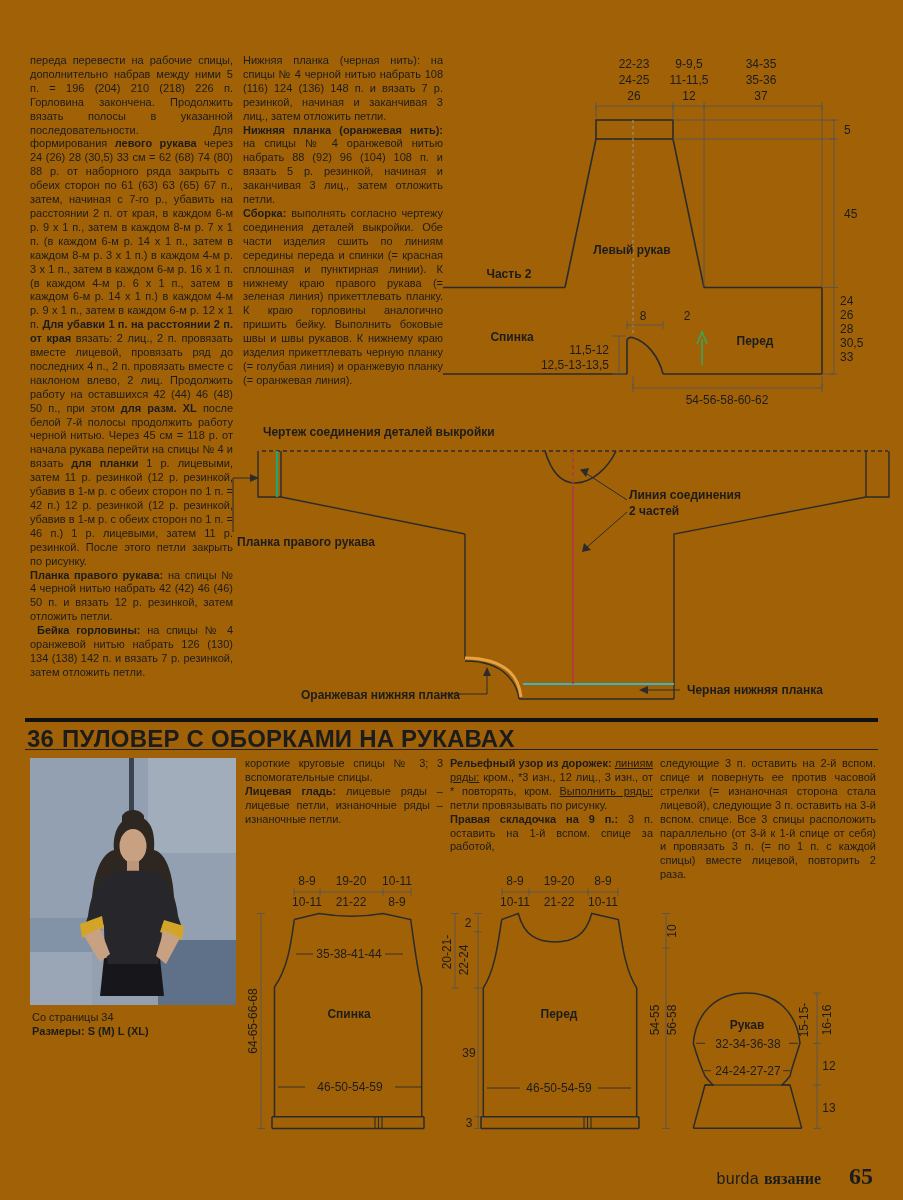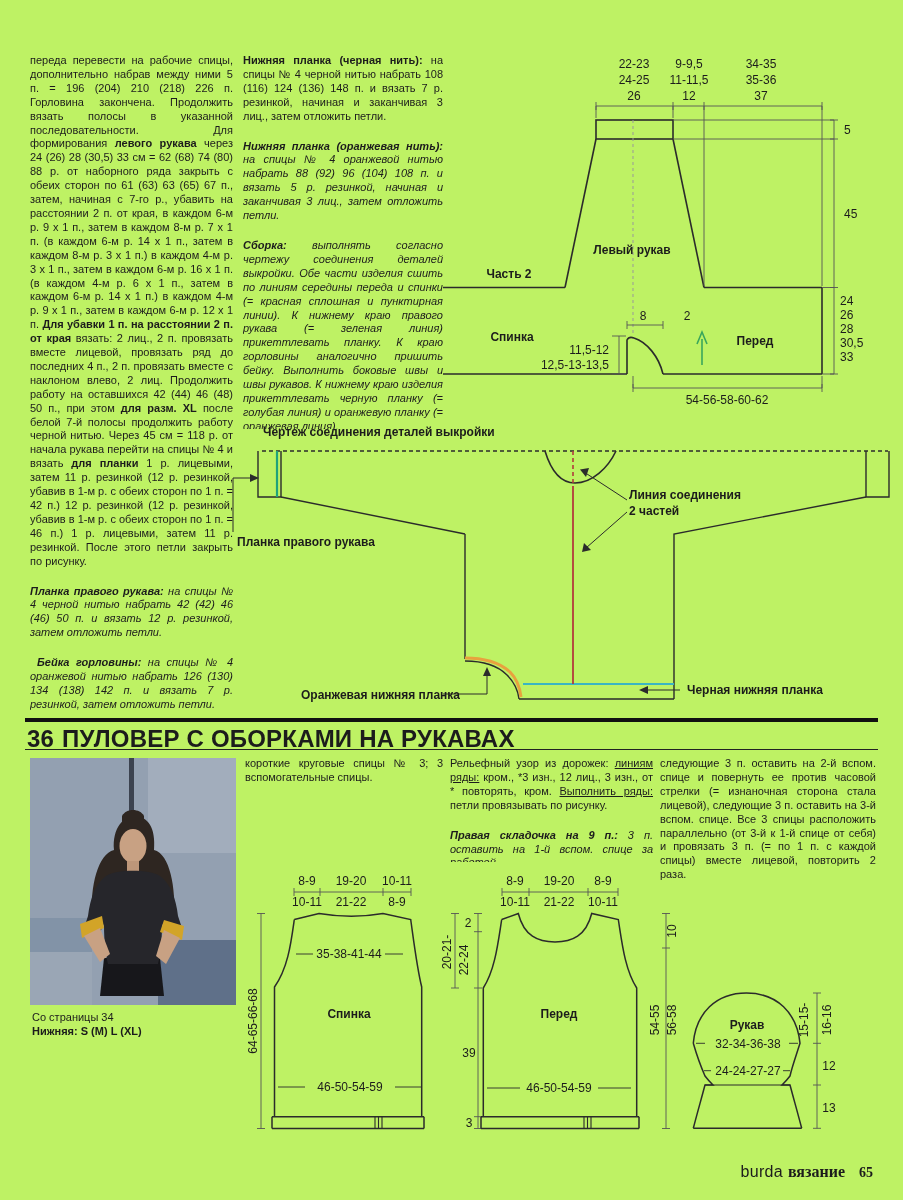--- a/index.html
+++ b/index.html
@@ -1,47 +1,47 @@
 <!DOCTYPE html>
 <html><head>
 <meta charset="utf-8">
 <style>
   html,body{margin:0;padding:0;background:#e8e8e8;}
-  .page{position:relative;width:903px;height:1200px;background:#bef264;
+  .page{position:relative;width:903px;height:1200px;background:#a16207;
         font-family:"Liberation Sans",sans-serif;color:#1c1c1c;overflow:hidden;margin:0 auto;}
   .col{position:absolute;text-align:justify;font-size:11px;line-height:13.9px;overflow:hidden;}
   .col p{margin:0 0 0 0;}
-  .col p+p{margin-top:16px;font-style:italic;}
+  .col p+p{margin-top:0;}
   svg{position:absolute;overflow:visible;}
   svg text{font-family:"Liberation Sans",sans-serif;fill:#1c1c1c;}
   .dim{font-size:12px;}
   .plabel{font-size:12px;font-weight:bold;}
   .dtitle{font-size:12px;font-weight:bold;}
   .rule-thick{position:absolute;background:#111;}
   .rule-thin{position:absolute;background:#222;}
   .hdr{position:absolute;font-weight:bold;font-size:24px;letter-spacing:.2px;white-space:nowrap;}
   .hdr .num{margin-right:8px;}
   .info{position:absolute;font-size:11px;line-height:14px;text-align:justify;}
   .footer{position:absolute;font-size:16px;white-space:nowrap;}
   .footer .brand{font-weight:400;letter-spacing:.3px;}
   .footer .brand2{font-family:"Liberation Serif",serif;font-weight:bold;margin-left:5px;}
-  .footer .pnum{font-family:"Liberation Serif",serif;font-weight:bold;margin-left:14px;font-size:14px;}
+  .footer .pnum{font-family:"Liberation Serif",serif;font-weight:bold;margin-left:28px;font-size:24px;}
 </style>
 </head>
 <body>
 
 <div class="page">
 
   <div class="col" style="left:30px;top:54px;width:203px;height:664px;">
     <p><span>переда перевести на рабочие спицы, дополнительно набрав между ними 5 п. = 196 (204) 210 (218) 226 п. Горловина закончена. Продолжить вязать полосы в указанной последовательности. Для формирования </span><span style="font-weight: bold;">левого рукава</span><span> через 24 (26) 28 (30,5) 33 см = 62 (68) 74 (80) 88 р. от наборного ряда закрыть с обеих сторон по 61 (63) 63 (65) 67 п., затем, начиная с 7-го р., убавить на расстоянии 2 п. от края, в каждом 6-м р. 9 х 1 п., затем в каждом 8-м р. 7 х 1 п. (в каждом 6-м р. 14 х 1 п., затем в каждом 8-м р. 3 х 1 п.) в каждом 4-м р. 3 х 1 п., затем в каждом 6-м р. 16 х 1 п. (в каждом 4-м р. 6 х 1 п., затем в каждом 6-м р. 14 х 1 п.) в каждом 4-м р. 9 х 1 п., затем в каждом 6-м р. 12 х 1 п. </span><span style="font-weight: bold;">Для убавки 1 п. на расстоянии 2 п. от края</span><span> вязать: 2 лиц., 2 п. провязать вместе лицевой, провязать ряд до последних 4 п., 2 п. провязать вместе с наклоном влево, 2 лиц. Продолжить работу на оставшихся 42 (44) 46 (48) 50 п., при этом </span><span style="font-weight: bold;">для разм. XL</span><span> после белой 7-й полосы продолжить работу черной нитью. Через 45 см = 118 р. от начала рукава перейти на спицы № 4 и вязать </span><span style="font-weight: bold;">для планки</span><span> 1 р. лицевыми, затем 11 р. резинкой (12 р. резинкой, убавив в 1-м р. с обеих сторон по 1 п. = 42 п.) 12 р. резинкой (12 р. резинкой, убавив в 1-м р. с обеих сторон по 1 п. = 46 п.) 1 р. лицевыми, затем 11 р. резинкой. После этого петли закрыть по рисунку.</span></p>
     <p><span style="font-weight: bold;">Планка правого рукава:</span><span> на спицы № 4 черной нитью набрать 42 (42) 46 (46) 50 п. и вязать 12 р. резинкой, затем отложить петли.</span></p>
     <p><span style="font-weight: bold; padding-left: 7px;">Бейка горловины:</span><span> на спицы № 4 оранжевой нитью набрать 126 (130) 134 (138) 142 п. и вязать 7 р. резинкой, затем отложить петли.</span></p>
   </div>
   <div class="col" style="left:243px;top:54px;width:200px;height:375px;">
-    <p><span style="font-weight: bold;">Нижняя планка (черная нить):</span><span> на спицы № 4 черной нитью набрать 108 (116) 124 (136) 148 п. и вязать 7 р. резинкой, начиная и заканчивая 3 лиц., затем отложить петли.</span></p>
+    <p><span style="font-weight: normal;">Нижняя планка (черная нить):</span><span> на спицы № 4 черной нитью набрать 108 (116) 124 (136) 148 п. и вязать 7 р. резинкой, начиная и заканчивая 3 лиц., затем отложить петли.</span></p>
     <p><span style="font-weight: bold;">Нижняя планка (оранжевая нить):</span><span> на спицы № 4 оранжевой нитью набрать 88 (92) 96 (104) 108 п. и вязать 5 р. резинкой, начиная и заканчивая 3 лиц., затем отложить петли.</span></p>
     <p><span style="font-weight: bold;">Сборка:</span><span> выполнять согласно чертежу соединения деталей выкройки. Обе части изделия сшить по линиям середины переда и спинки (= красная сплошная и пунктирная линии). К нижнему краю правого рукава (= зеленая линия) прикеттлевать планку. К краю горловины аналогично пришить бейку. Выполнить боковые швы и швы рукавов. К нижнему краю изделия прикеттлевать черную планку (= голубая линия) и оранжевую планку (= оранжевая линия).</span></p>
   </div>
 
   <svg style="left:443px;top:38px;" width="460" height="392" viewBox="0 0 460 392">
     <g stroke="#2b2b2b" stroke-width="1.6" fill="none">
       <rect x="153" y="82" width="77" height="19"></rect>
       <path d="M153,101 L122,249.5"></path>
       <path d="M230,101 L261,249.5"></path>
       <path d="M0,249.5 H122 M261,249.5 H379"></path>
@@ -163,29 +163,30 @@
       <path d="M50,166 L72,158 L74,170 L52,180 Z" fill="#d2a428"></path>
       <path d="M134,162 L154,168 L152,182 L130,174 Z" fill="#d2a428"></path>
       <path d="M54,178 L70,170 L80,196 L70,204 Z" fill="#c8a183"></path>
       <path d="M150,180 L134,172 L126,198 L136,206 Z" fill="#c8a183"></path>
       <path d="M92,58 C96,50 110,50 114,58 L114,66 L92,66 Z" fill="#2e2621"></path>
     </g>
   </svg>
 
   <div class="info" style="left:32px;top:1010px;width:205px;">
     <div>Со страницы 34</div>
-    <div><span style="font-weight: bold;">Нижняя: S (M) L (XL)</span></div>
+    <div><span style="font-weight: bold;">Размеры: S (M) L (XL)</span></div>
     <div style="height:13px;"></div>
   </div>
 
   <div class="col" style="left:245px;top:757px;width:198px;height:105px;">
     <p><span>короткие круговые спицы № 3; 3 вспомогательные спицы.</span></p>
+    <p><span style="font-weight: bold;">Лицевая гладь:</span><span> лицевые ряды – лицевые петли, изнаночные ряды – изнаночные петли.</span></p>
   </div>
   <div class="col" style="left:450px;top:757px;width:203px;height:105px;">
-    <p><span style="font-weight: normal;">Рельефный узор из дорожек:</span><span> </span><span style="text-decoration: underline;">линиям ряды:</span><span> кром., *3 изн., 12 лиц., 3 изн., от * повторять, кром. </span><span style="text-decoration: underline;">Выполнить ряды:</span><span> петли провязывать по рисунку.</span></p>
+    <p><span style="font-weight: bold;">Рельефный узор из дорожек:</span><span> </span><span style="text-decoration: underline;">линиям ряды:</span><span> кром., *3 изн., 12 лиц., 3 изн., от * повторять, кром. </span><span style="text-decoration: underline;">Выполнить ряды:</span><span> петли провязывать по рисунку.</span></p>
     <p><span style="font-weight: bold;">Правая складочка на 9 п.:</span><span> 3 п. оставить на 1-й вспом. спице за работой,</span></p>
   </div>
   <div class="col" style="left:660px;top:757px;width:216px;height:130px;">
     <p><span>следующие 3 п. оставить на 2-й вспом. спице и повернуть ее против часовой стрелки (= изнаночная сторона стала лицевой), следующие 3 п. оставить на 3-й вспом. спице. Все 3 спицы расположить параллельно (от 3-й к 1-й спице от себя) и провязать 3 п. (= по 1 п. с каждой спицы) вместе лицевой, повторить 2 раза.</span></p>
   </div>
 
   <svg style="left:243px;top:868px;" width="220" height="292" viewBox="0 0 220 292">
     <g stroke="#555" stroke-width="0.9" fill="none">
       <path d="M51,24 H168"></path>
       <path d="M51,20 V28 M77,20 V28 M140,20 V28 M168,20 V28"></path>

